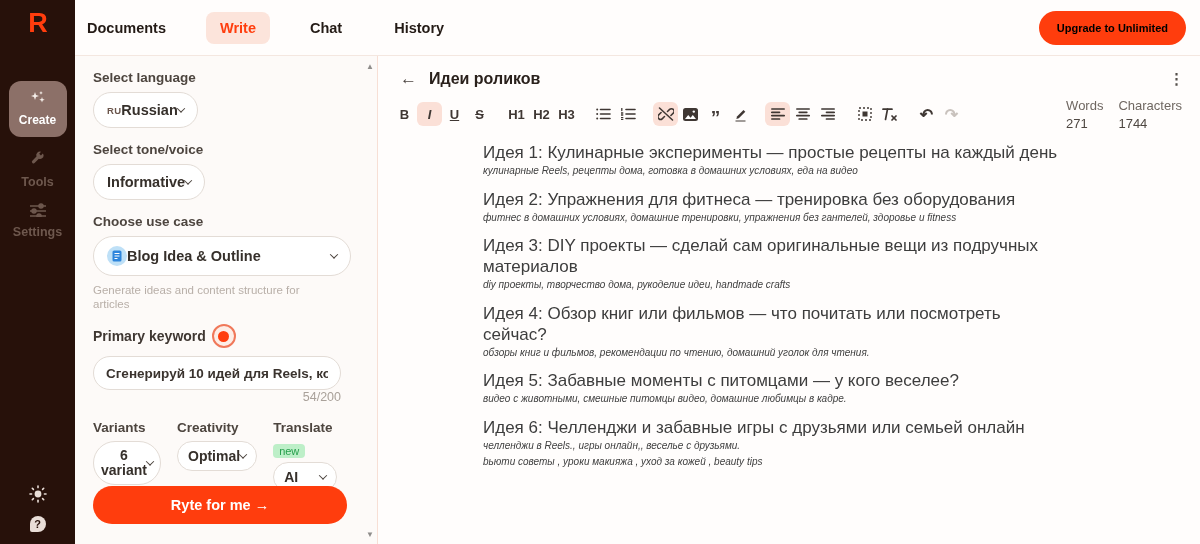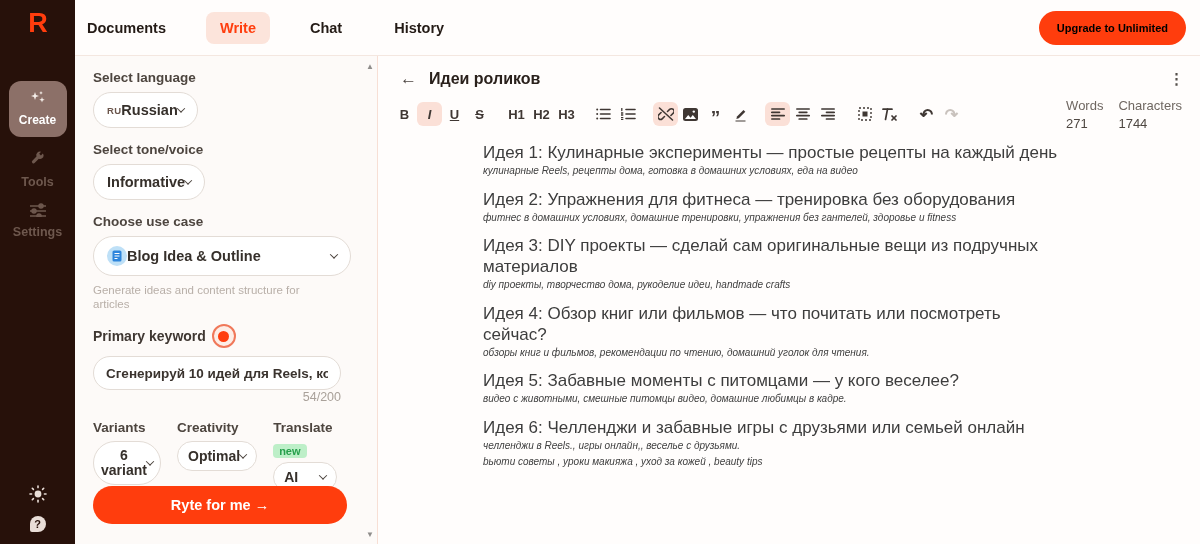--- a/index.html
+++ b/index.html
@@ -85,21 +85,21 @@
     border:1px solid #E3DCD6; border-radius:17px; background:#fff;
     padding:0 12px; font-size:13.5px; font-weight:600; color:#3A332E;
     font-family:"Liberation Sans",sans-serif; outline:none;
   }
   .kw-counter { width:248px; text-align:right; font-size:12.5px; color:#A9A19A; }
 
   .tripple { margin-top:16px; display:flex; gap:16px; }
   .tri-col .field-label { margin-bottom:6px; }
   .pill.small { font-size:14px; padding:6px 10px; }
   .variants-pill { width:68px; justify-content:center; text-align:center; line-height:15px; padding:5px 8px; }
-  .badge-new { display:inline-block; background:#BDEFC8; color:#27A04C; font-size:11px; font-weight:700; border-radius:4px; padding:1px 6px; margin-bottom:4px; }
+  .badge-new { display:inline-block; background:#BDEFC8; color:#27A04C; font-size:11px; font-weight:400; border-radius:4px; padding:1px 6px; margin-bottom:4px; }
   .ai-pill { width:64px; justify-content:space-between; }
 
   .cta {
     position:absolute; left:18px; right:30px; bottom:20px; height:38px;
     background:#FF3D0D; border:none; border-radius:22px;
     color:#fff; font-size:14.5px; font-weight:800; cursor:pointer;
     font-family:"Liberation Sans",sans-serif;
   }
 
   

